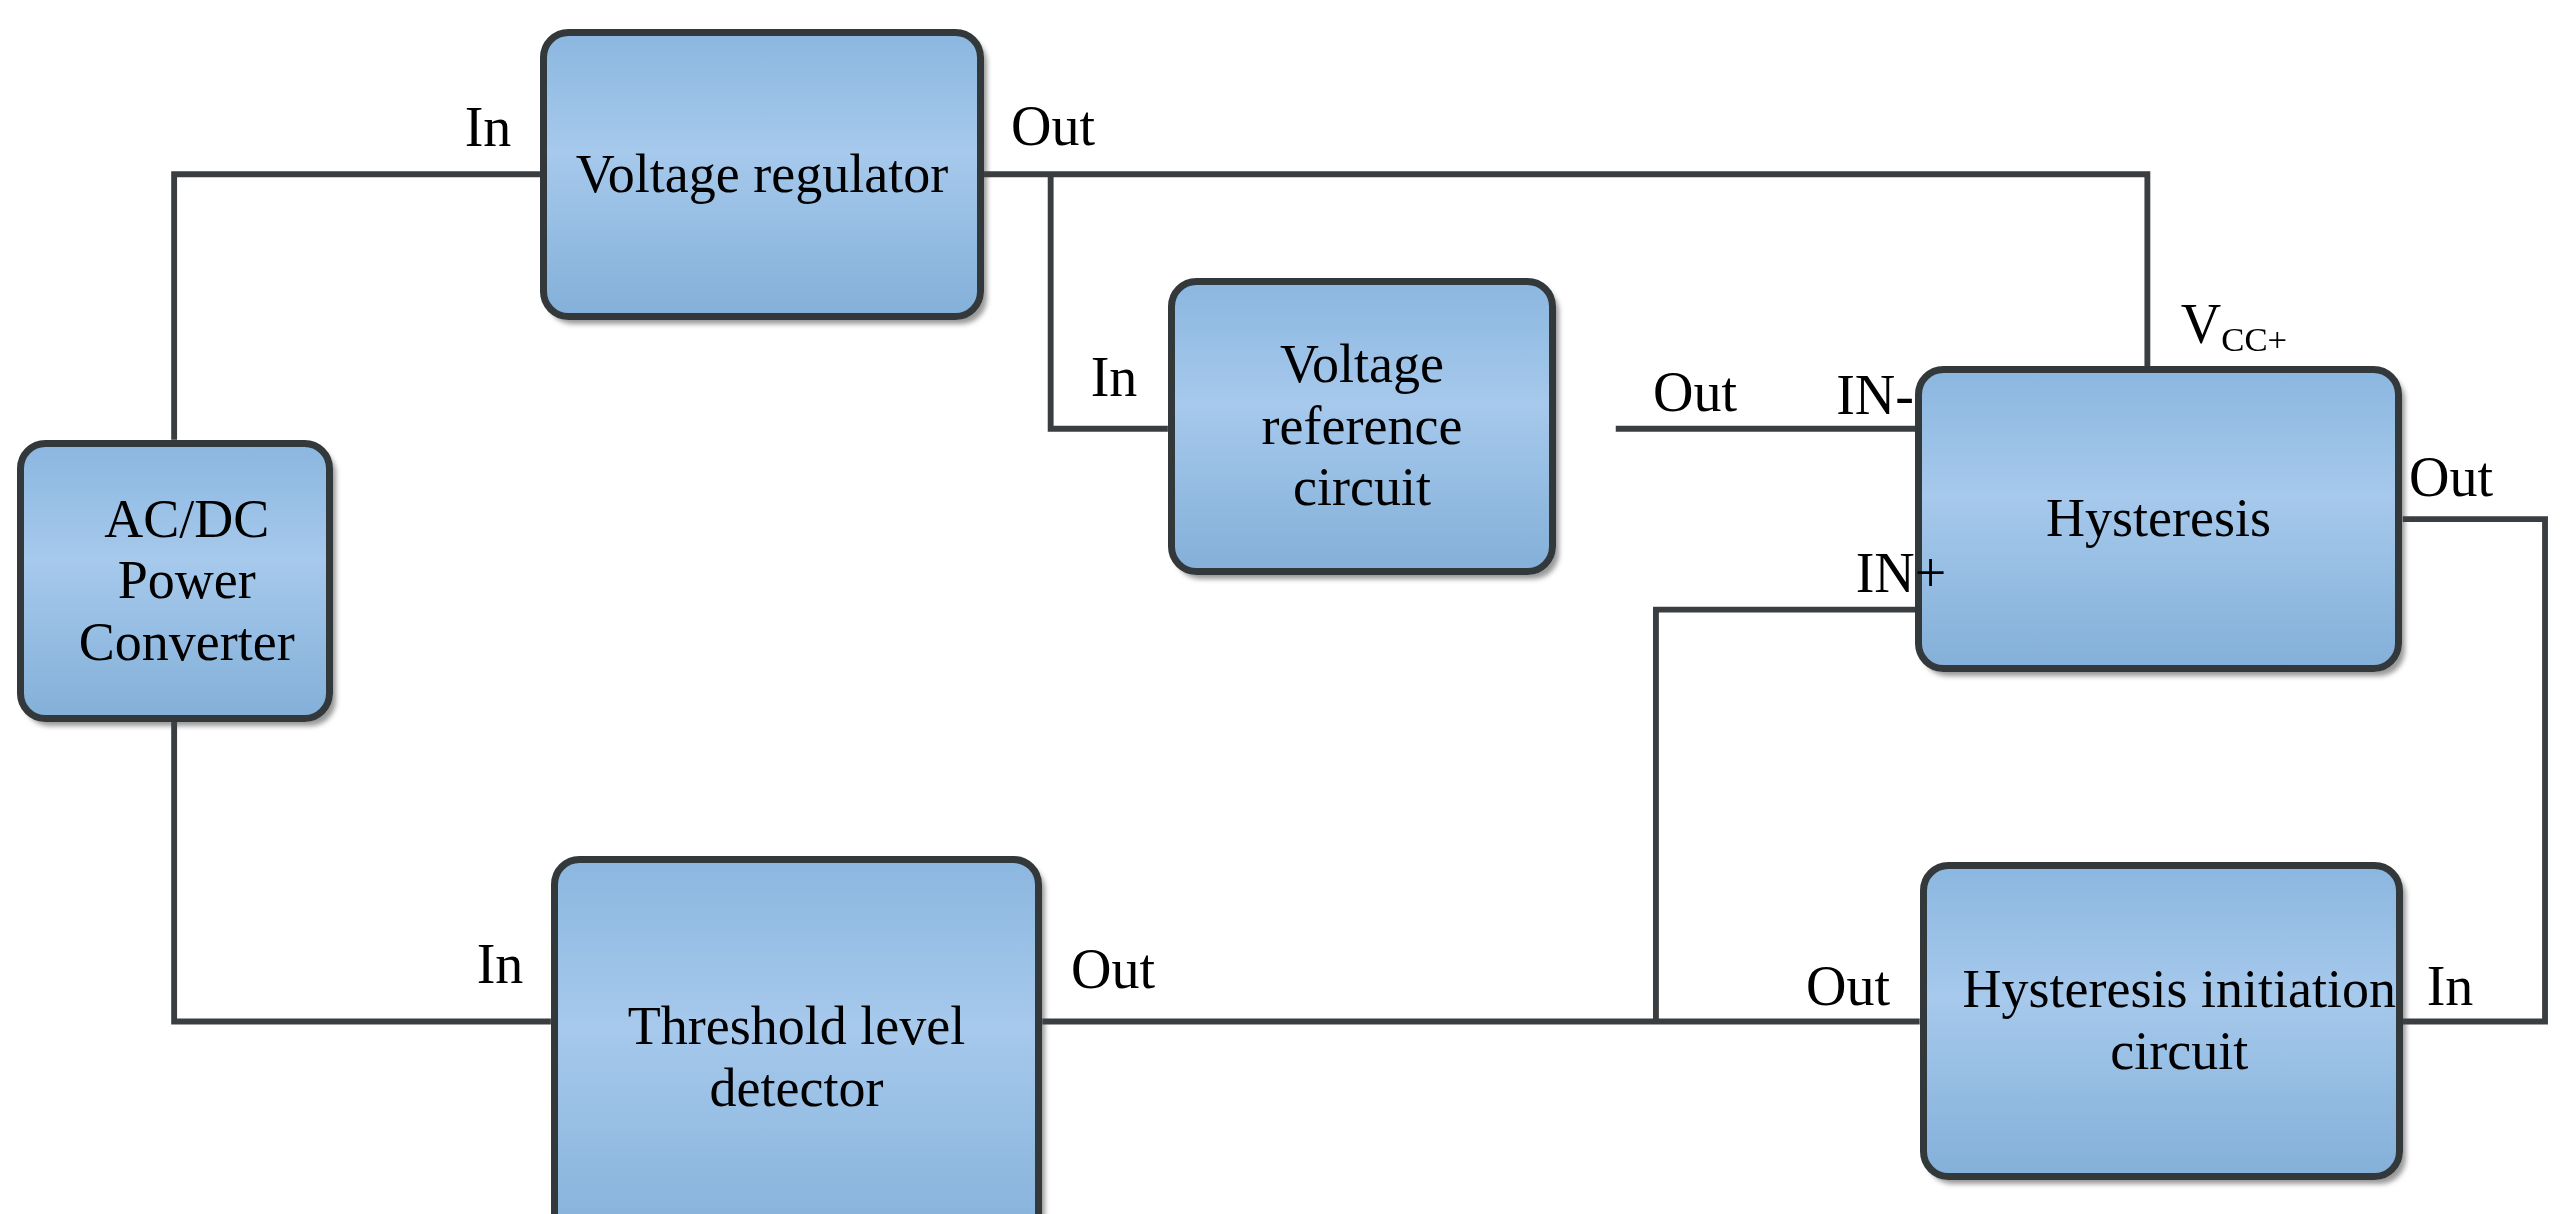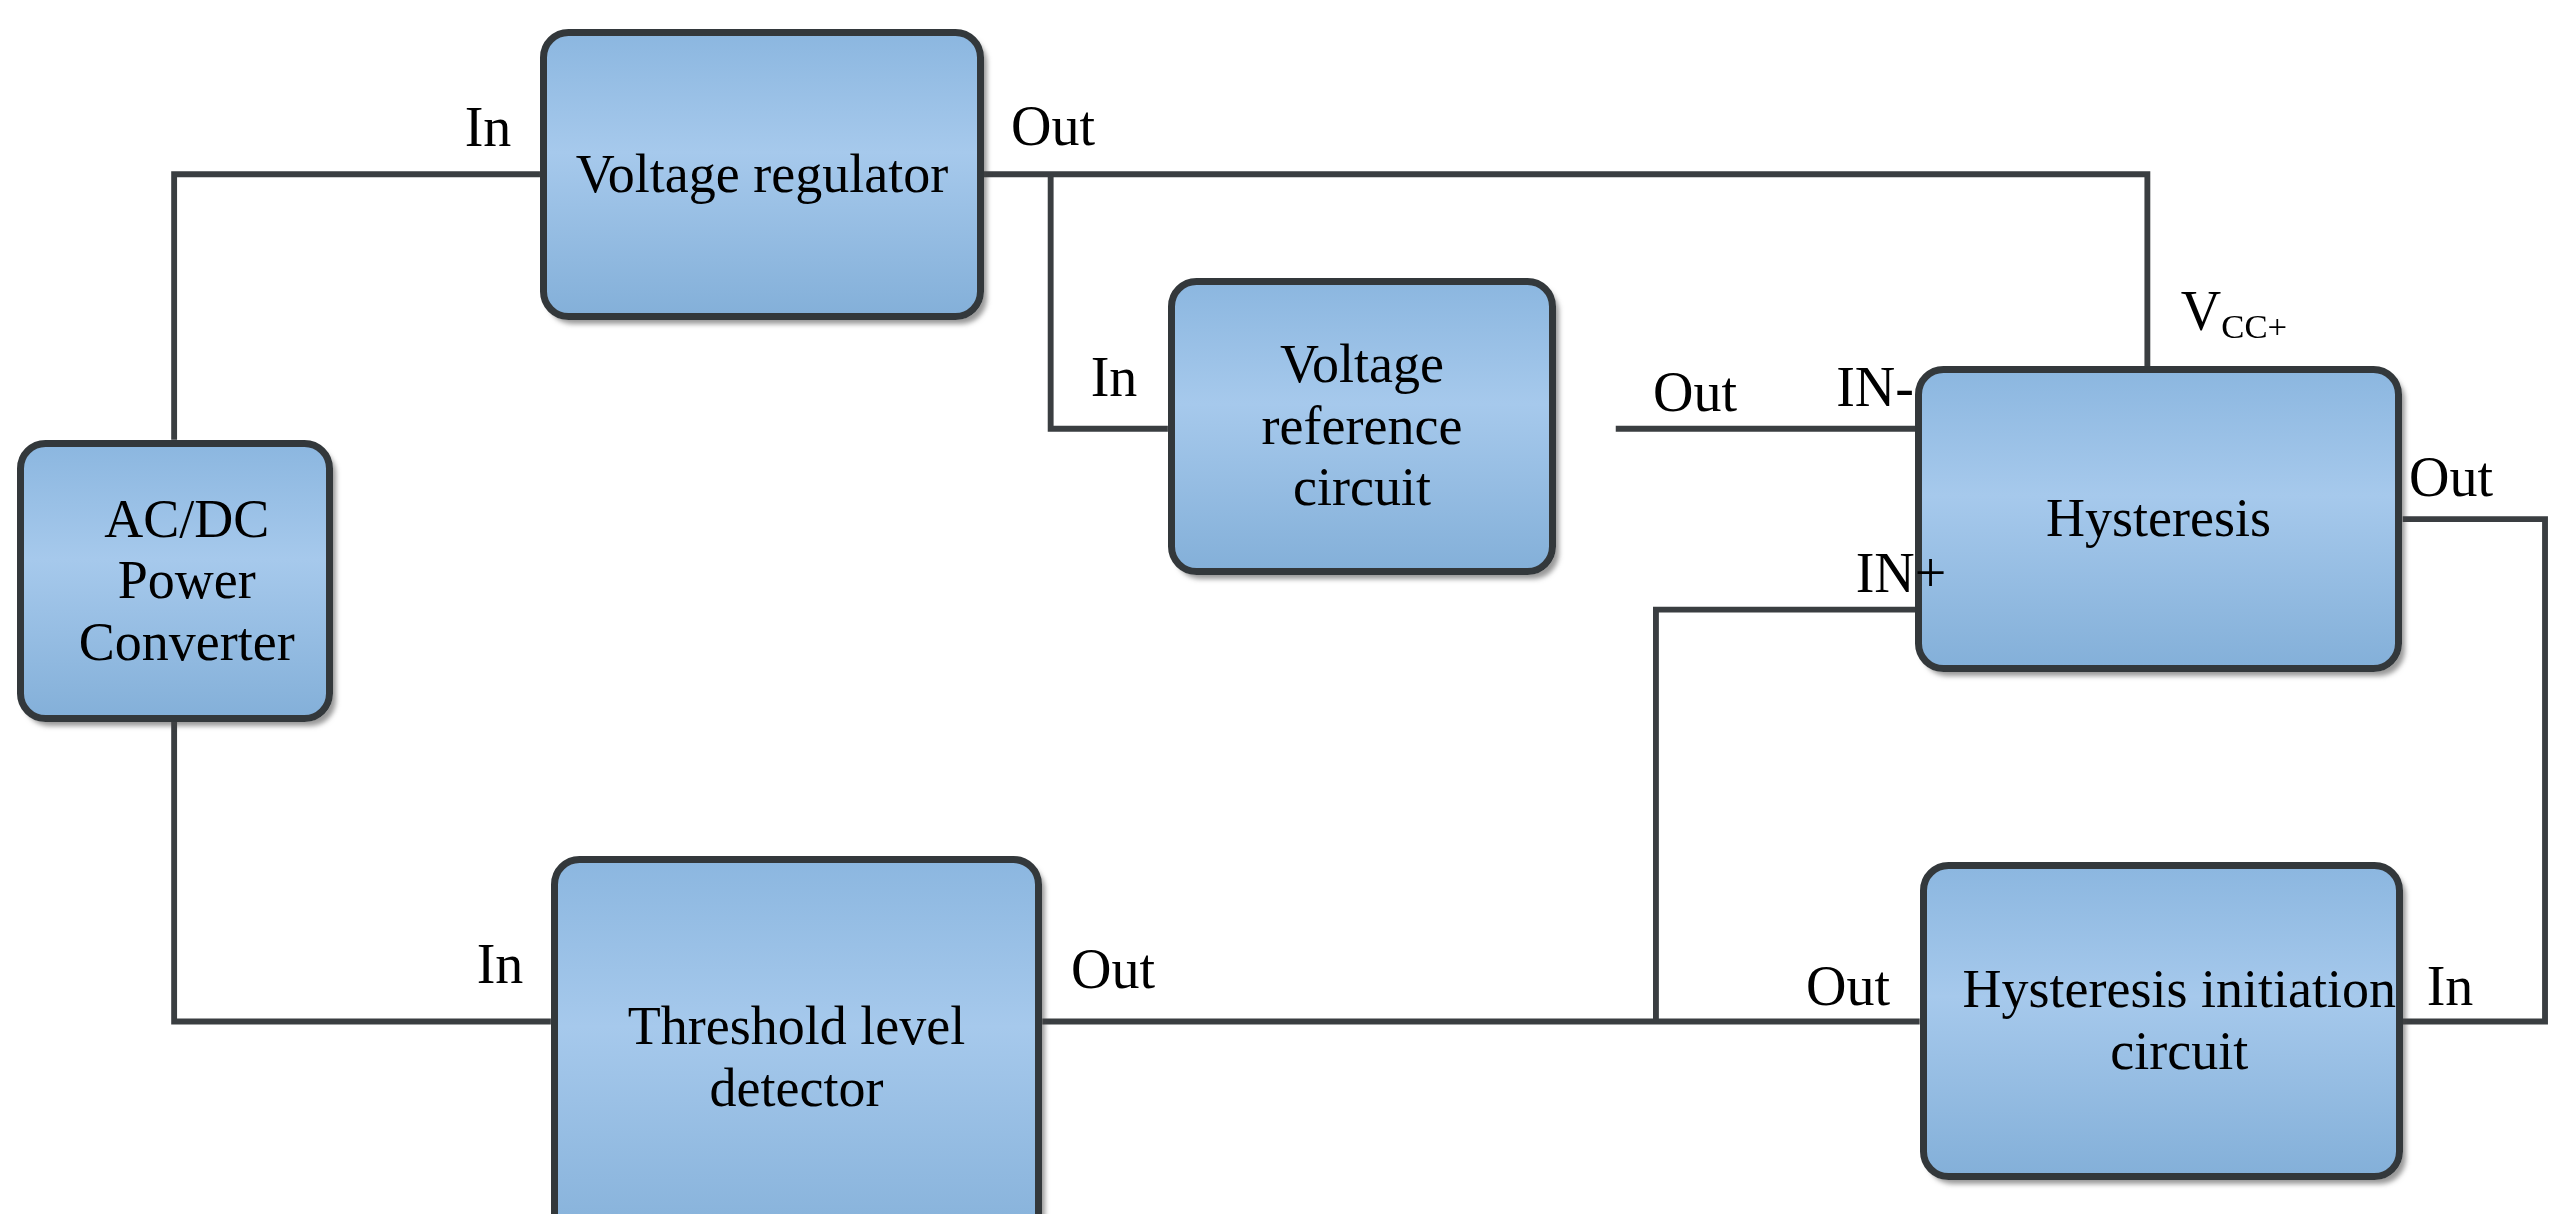--- a/index.html
+++ b/index.html
@@ -32,22 +32,22 @@
   #block-hys {left:1920px;top:862px; width:483px; height:318px;justify-content:flex-end;}
   .port{
     position:absolute; transform:translate(-50%,-50%);
     font-size:56px; line-height:1; white-space:nowrap;
   }
   .port sub{font-size:0.62em; vertical-align:baseline; position:relative; top:0.22em;}
   #port-vreg-in  {left:488px;  top:127px;}
   #port-vreg-out {left:1053px; top:126px;}
   #port-vref-in  {left:1114px; top:377px;}
   #port-vref-out {left:1695px; top:392px;}
-  #port-comp-inm {left:1875px; top:387px;}
-  #port-comp-vcc {left:2234px; top:311px;}
+  #port-comp-inm {left:1875px; top:395px;}
+  #port-comp-vcc {left:2234px; top:324px;}
   #port-comp-out {left:2451px; top:477px;}
   #port-comp-inp {left:1877px; top:573px;margin-left:24px;}
   #port-thr-in   {left:500px;  top:964px;}
   #port-thr-out  {left:1113px; top:969px;}
   #port-hys-out  {left:1848px; top:986px;}
   #port-hys-in   {left:2450px; top:986px;}
 </style>
 </head>
 <body>
 

